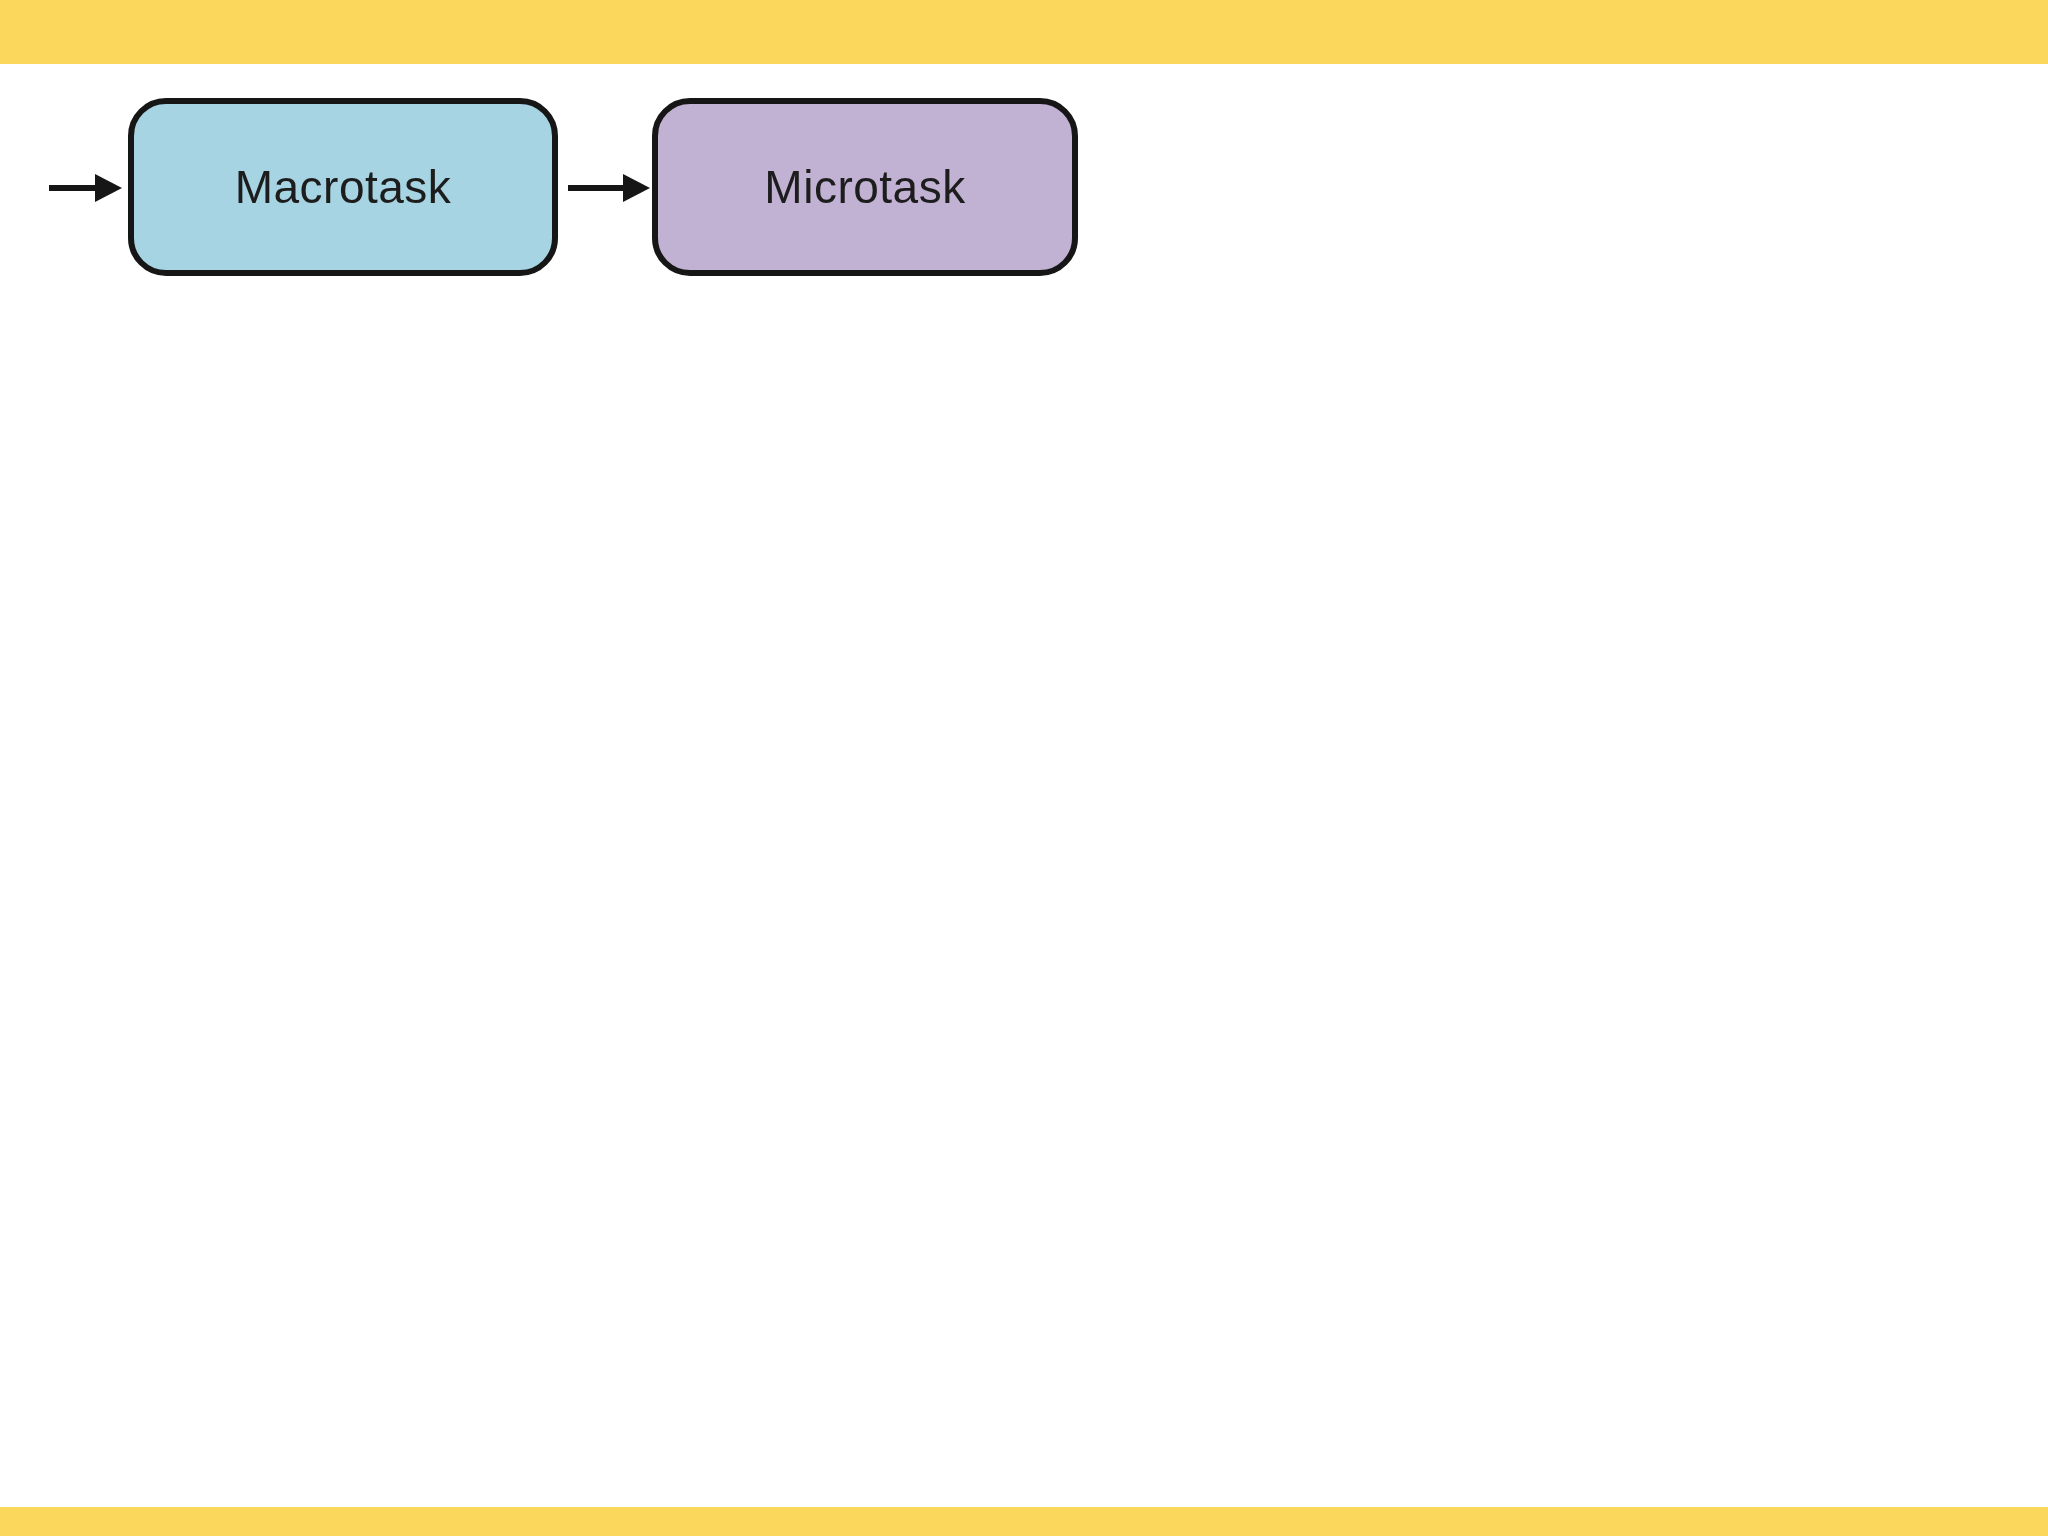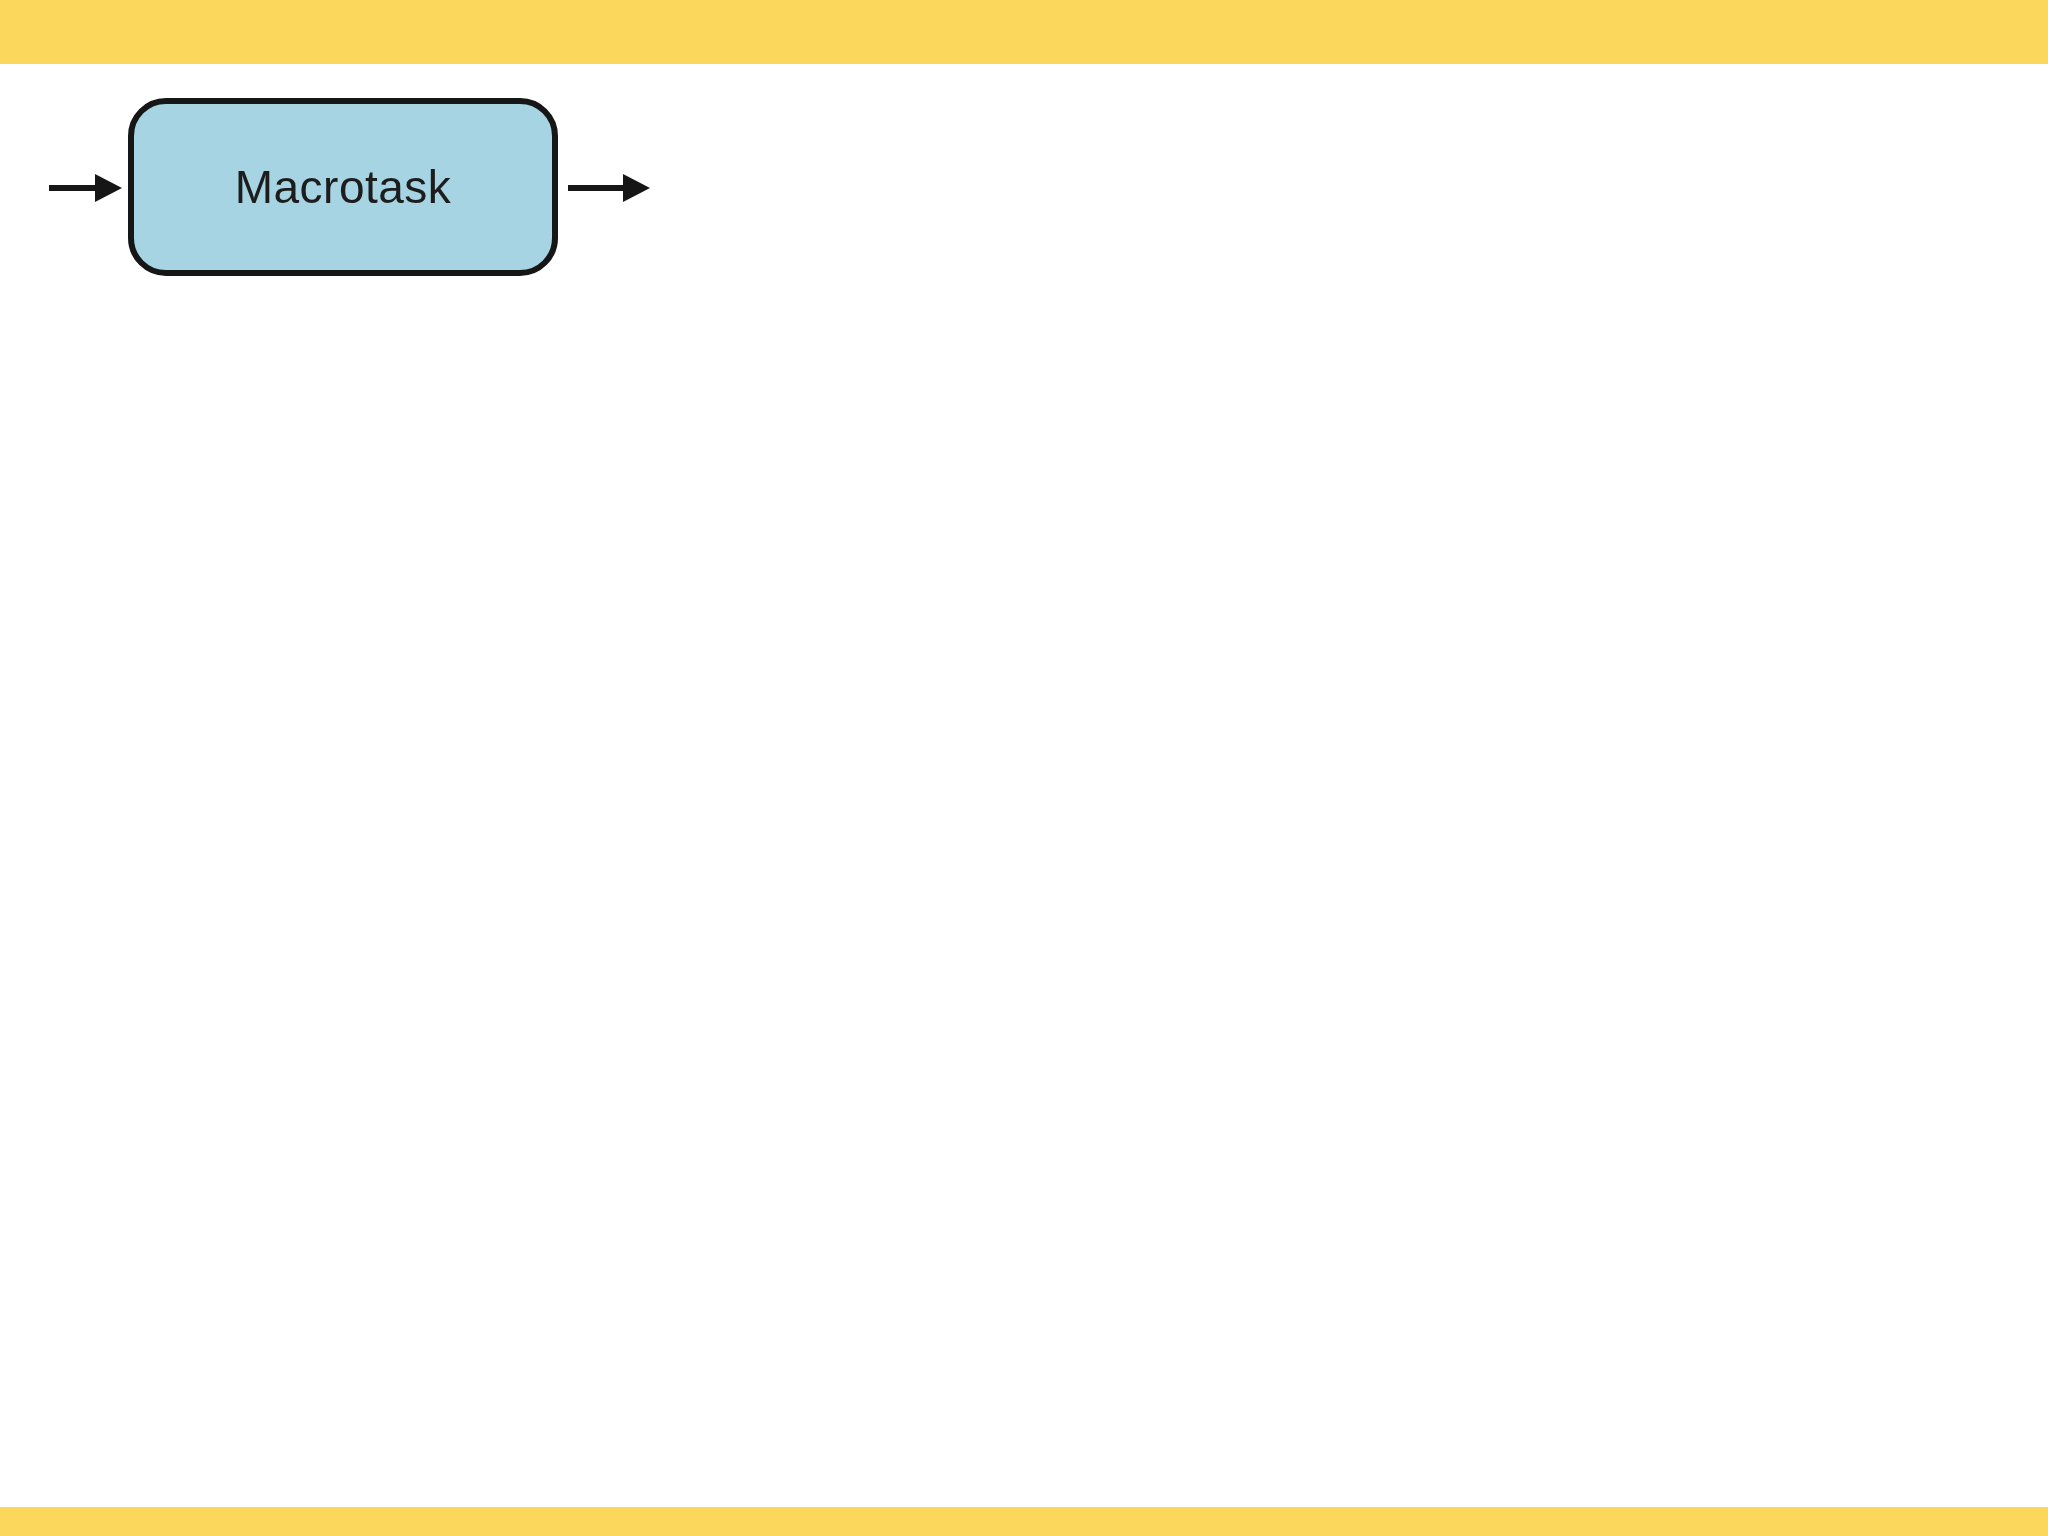--- a/index.html
+++ b/index.html
@@ -89,16 +89,19 @@
 
   <div class="node node-macrotask">
     <span class="node-label">Macrotask</span>
   </div>
 
   <div class="arrow arrow-link">
     <span class="shaft"></span>
     <span class="head"></span>
   </div>
 
+  <div class="node node-microtask">
+    <span class="node-label">Microtask</span>
+  </div>
 
   <div class="accent-bar bottom"></div>
 
 </div>
 
 </body></html>

